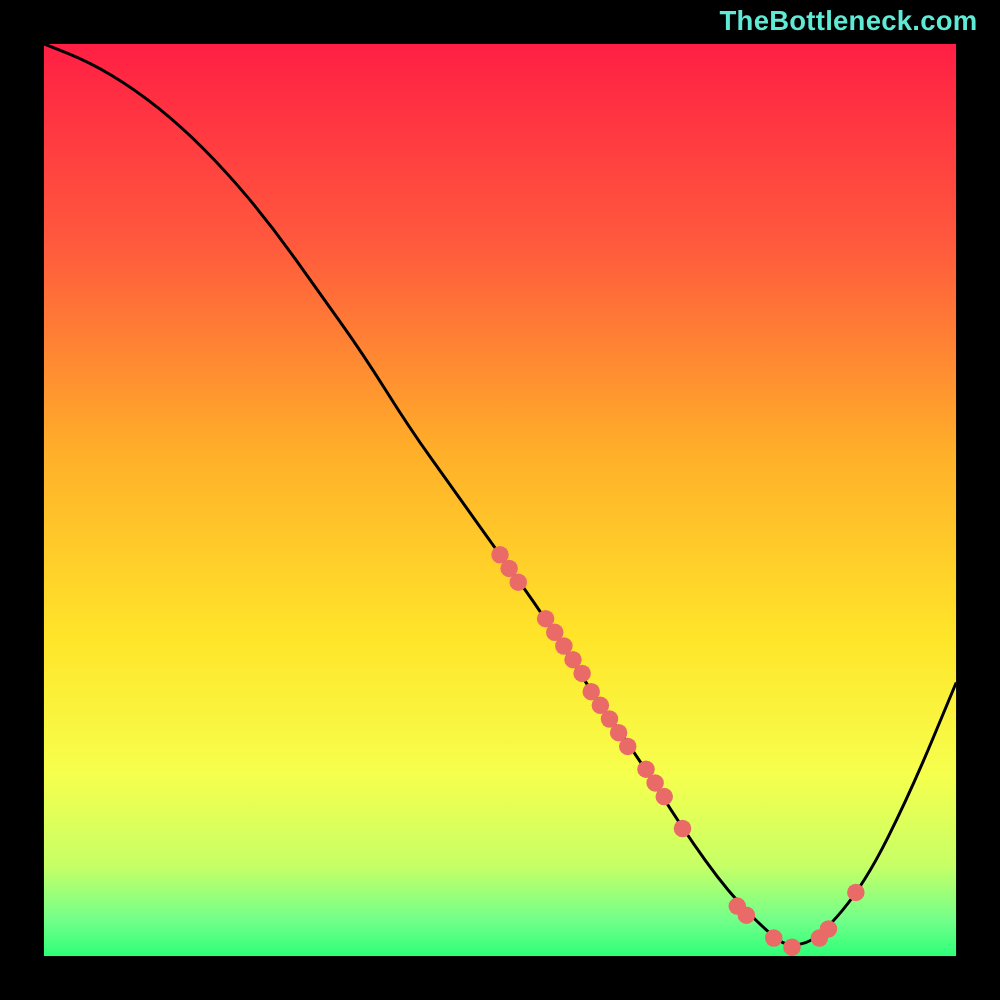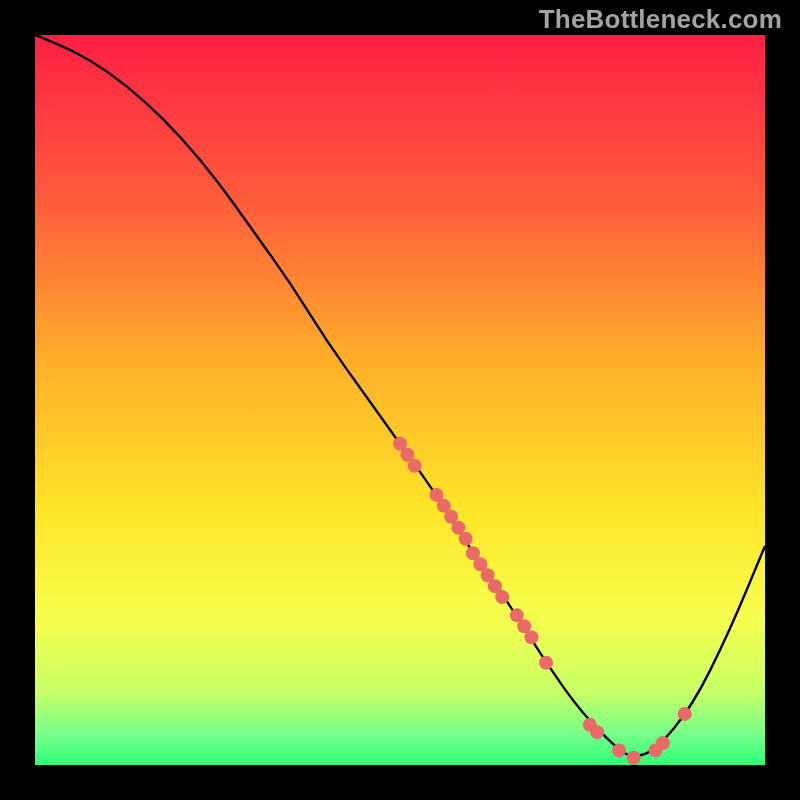--- a/index.html
+++ b/index.html
@@ -14,22 +14,22 @@
   .outer {
     position: relative;
     width: 800px;
     height: 800px;
     background: #000;
   }
   .attribution {
     position: absolute;
     top: 4px;
     right: 18px;
-    color: #a3a3a3;
-    font-size: 26px;
+    color: #5eead4;
+    font-size: 22px;
     font-weight: 600;
     letter-spacing: 0.2px;
   }
   .plot-wrap {
     position: absolute;
     left: 35px;
     top: 35px;
     width: 730px;
     height: 730px;
   }

